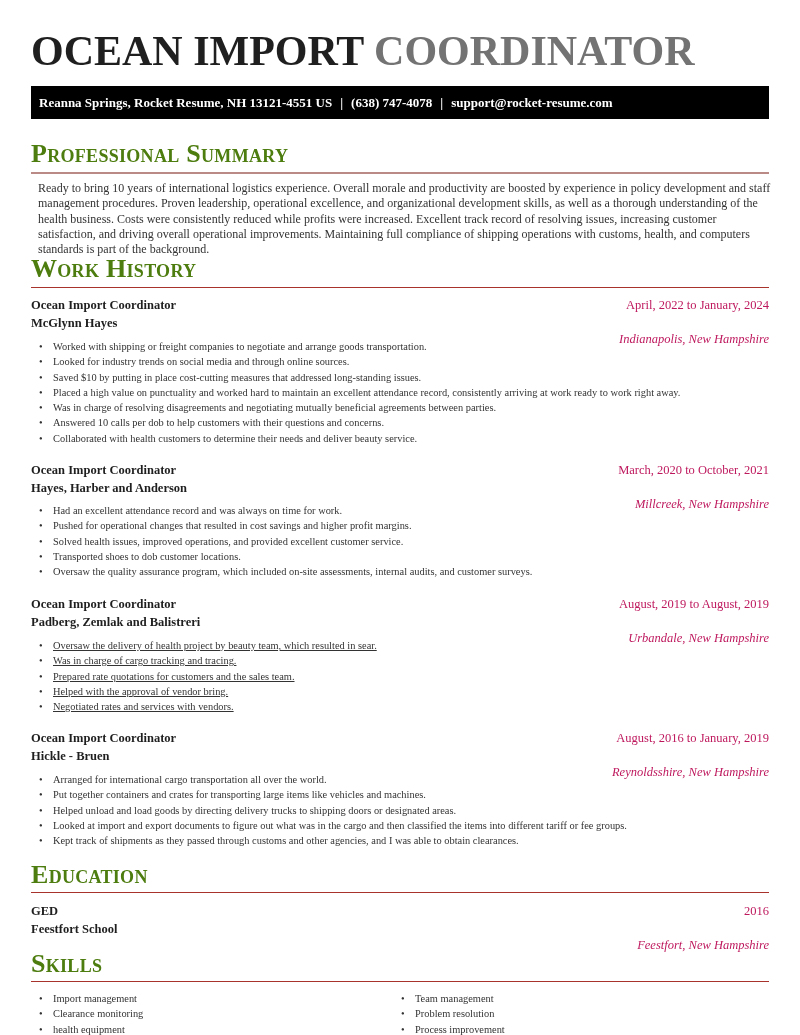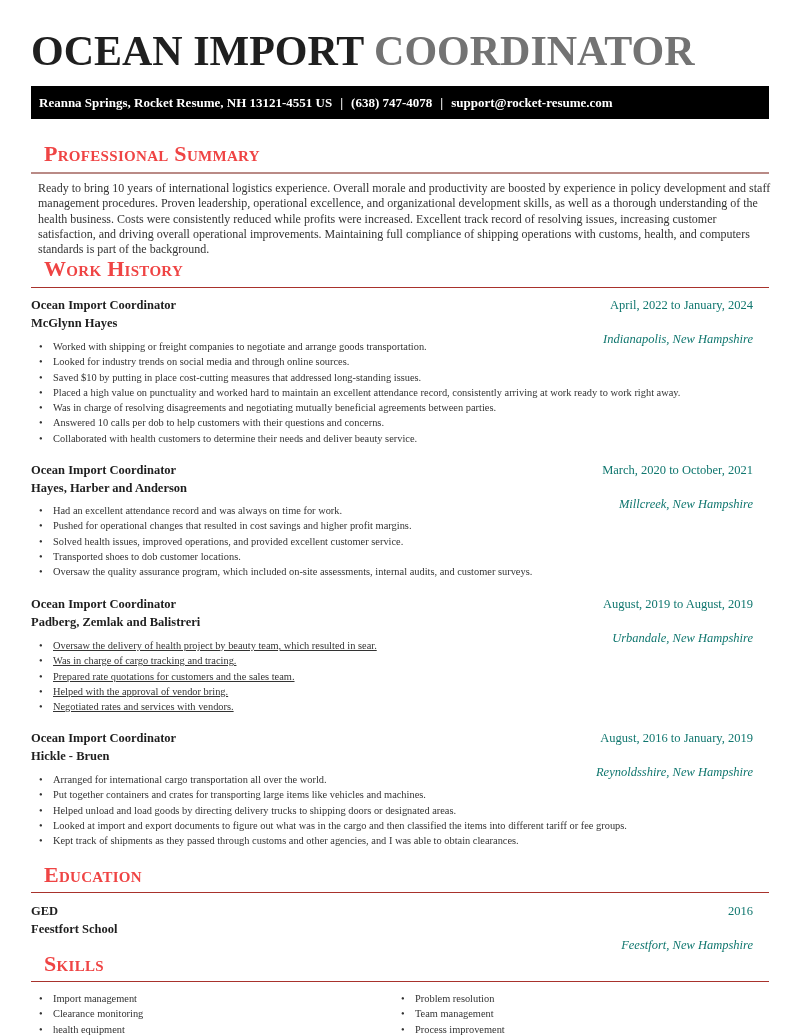--- a/index.html
+++ b/index.html
@@ -22,42 +22,42 @@
 
     .contact-bar {
       position: absolute; top: 86px; left: 0; width: 738px; height: 33px;
       background: #000000; color: #ffffff;
       font-weight: bold; font-size: 13px; line-height: 33px;
       padding-left: 8px; white-space: nowrap; font-family: Liberation Serif, serif;
     }
     .contact-bar .sep { padding: 0 8px; }
 
     .section-title {
-      position: absolute; left: 13px; width: 738px;
-      font-weight: bold; font-size: 22px; line-height: 26px;
-      font-variant: small-caps; color: #ef4444;
+      position: absolute; left: 0; width: 738px;
+      font-weight: bold; font-size: 26px; line-height: 26px;
+      font-variant: small-caps; color: #4d7c0f;
       letter-spacing: 0.3px;
     }
     .rule {
       position: absolute; left: 0; width: 738px; height: 1px;
       background: #a8322c;
     }
     .rule.soft { background: #b98a86; height: 2px; }
 
     .summary {
       position: absolute; left: 7px; width: 738px;
       font-size: 12px; line-height: 15.3px; color: #333333;
     }
 
     .row {
       position: absolute; left: 0; width: 738px; height: 18px;
       font-size: 12.5px; line-height: 18px;
     }
     .row .left { position: absolute; left: 0; top: 0; font-weight: bold; color: #1f1f1f; }
-    .row .right { position: absolute; right: 16px; top: 0; color: #0f766e; }
+    .row .right { position: absolute; right: 0; top: 0; color: #be185d; }
     .row .right.italic { font-style: italic; margin-top: 16px; }
 
     ul.bullets {
       position: absolute; left: 22px; width: 716px;
       list-style: none;
       font-size: 10.4px; line-height: 15.3px; color: #333333;
     }
     ul.bullets li { position: relative; white-space: nowrap; }
     ul.bullets li::before {
       content: "\2022"; position: absolute; left: -14px; top: 0; color: #333333;
@@ -164,18 +164,18 @@
   </div>
 
   <div class="section-title" style="top:951px;">Skills</div>
   <div class="rule" style="top:981px;"></div>
   <ul class="bullets skills-col" style="top:991px; left:22px; width:340px;">
     <li>Import management</li>
     <li>Clearance monitoring</li>
     <li>health equipment</li>
   </ul>
   <ul class="bullets skills-col" style="top:991px; left:384px; width:340px;">
+    <li>Team management</li>
     <li>Problem resolution</li>
-    <li>Team management</li>
     <li>Process improvement</li>
   </ul>
 
 </div>
 
 </body></html>

